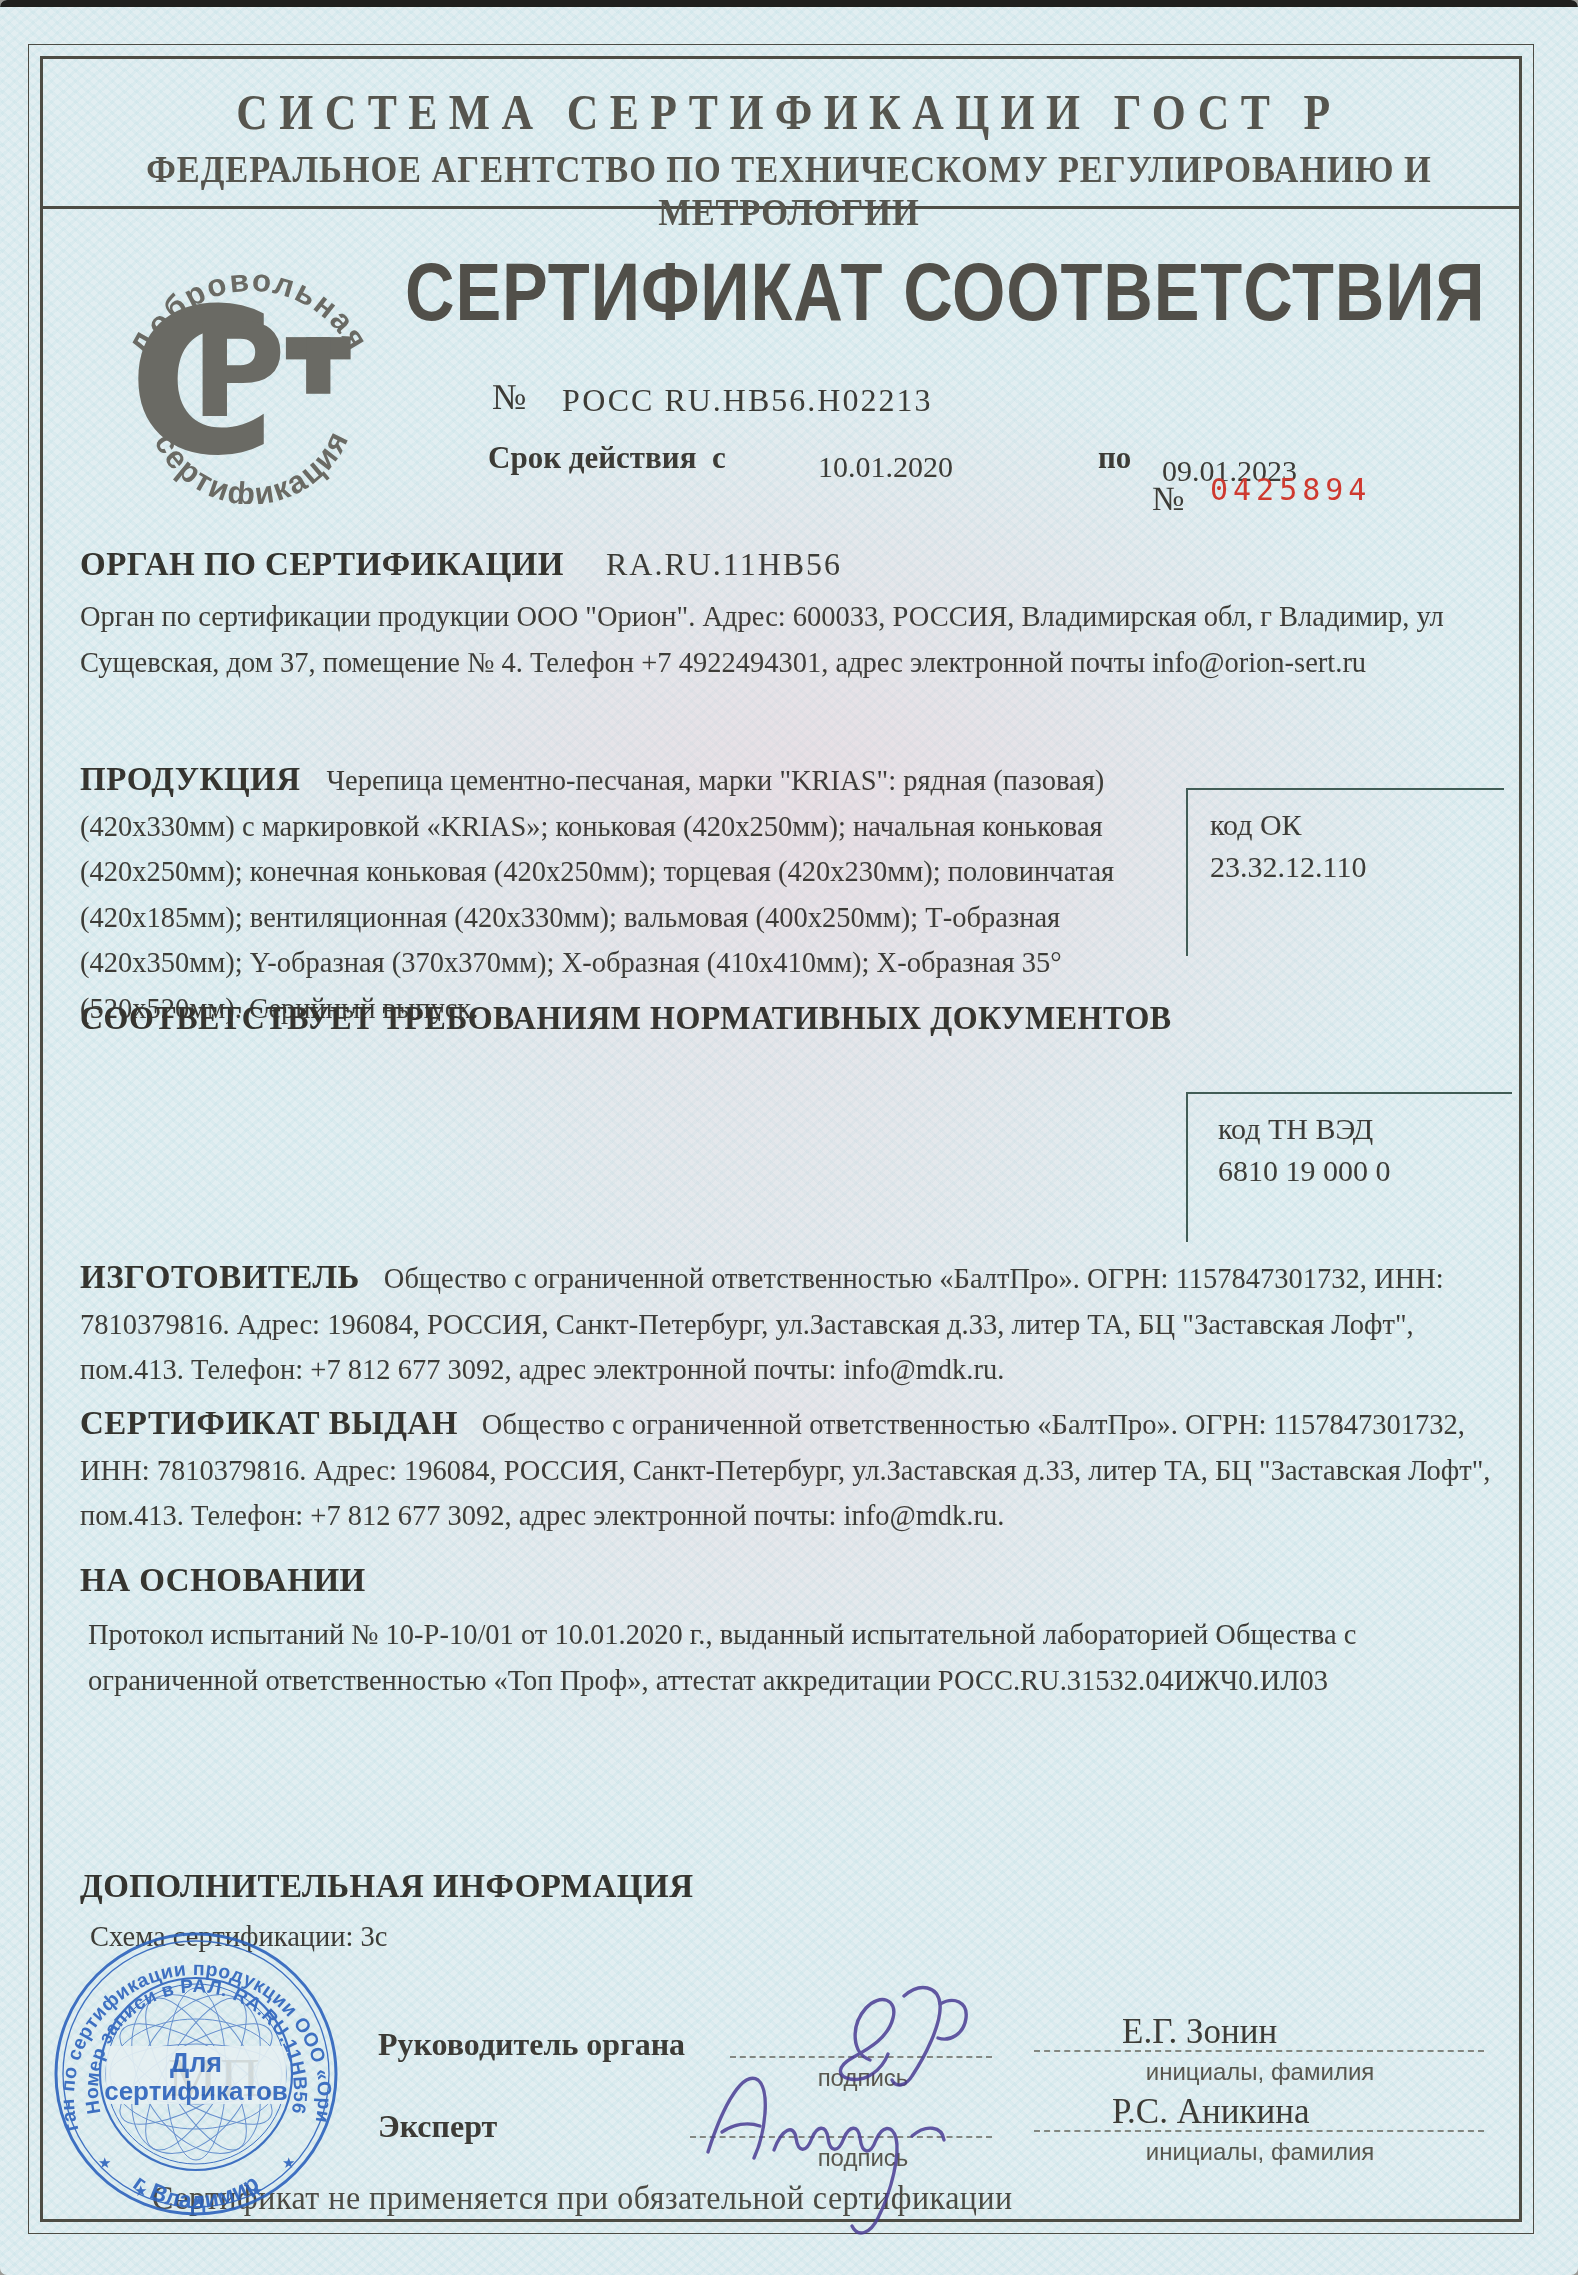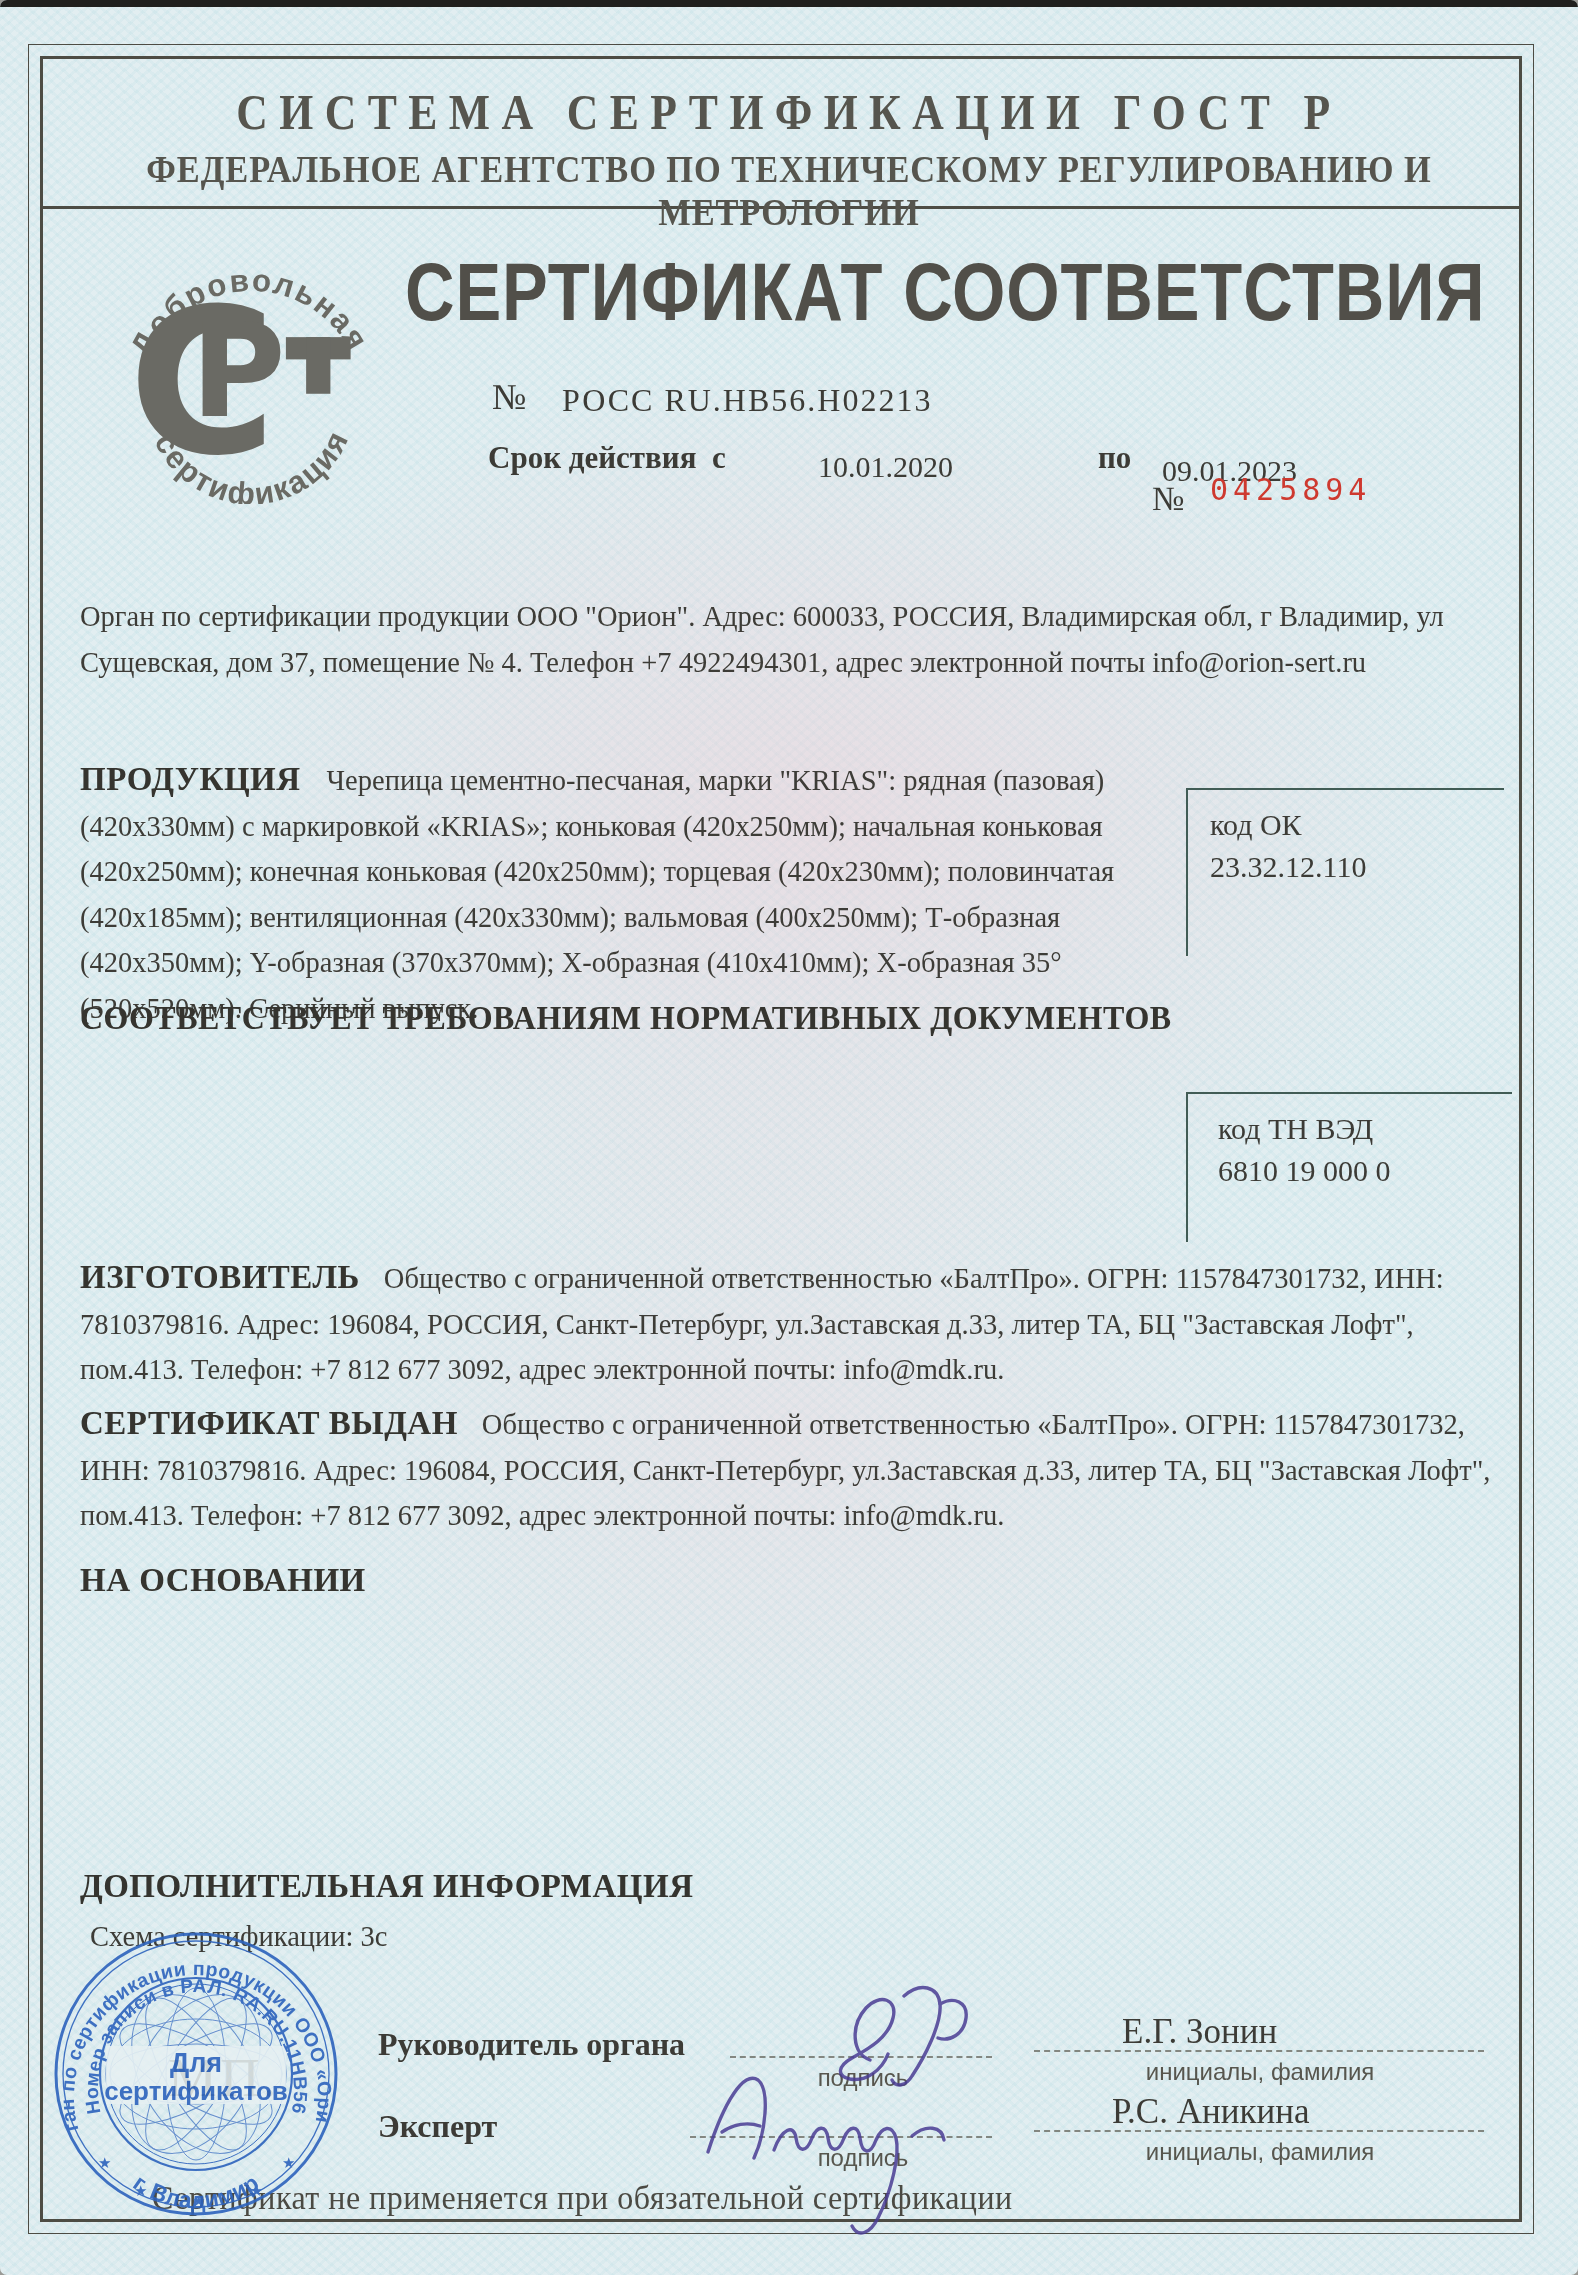--- a/index.html
+++ b/index.html
@@ -93,20 +93,24 @@
   <div class="abs cert-no content" style="left:562px;top:382px;">РОСС RU.НВ56.Н02213</div>
 
   <div class="abs validity-label content" style="left:488px;top:440px;">Срок действия  с</div>
   <div class="abs date content" style="left:818px;top:450px;">10.01.2020</div>
   <div class="abs validity-label content" style="left:1098px;top:440px;">по</div>
   <div class="abs date content" style="left:1162px;top:454px;">09.01.2023</div>
 
   <div class="abs no-label content" style="left:1152px;top:480px;font-size:34px;">№</div>
   <div class="abs serial-no content" style="left:1210px;top:472px;">0425894</div>
 
+  <div class="abs content" style="left:80px;top:546px;white-space:nowrap;">
+    <span class="sec-label">ОРГАН ПО СЕРТИФИКАЦИИ</span>
+    <span class="cert-no" style="margin-left:38px;">RA.RU.11НВ56</span>
+  </div>
   <div class="abs body-text content" style="left:80px;top:594px;width:1408px;">Орган по сертификации продукции ООО "Орион". Адрес: 600033, РОССИЯ, Владимирская обл, г Владимир, ул Сущевская, дом 37, помещение № 4. Телефон +7 4922494301, адрес электронной почты info@orion-sert.ru</div>
 
   <div class="abs content" style="left:80px;top:758px;width:1102px;">
     <span class="sec-label" style="margin-right:26px;">ПРОДУКЦИЯ</span><span class="body-text">Черепица цементно-песчаная, марки "KRIAS": рядная (пазовая) (420х330мм) с маркировкой «KRIAS»; коньковая (420х250мм); начальная коньковая (420х250мм); конечная коньковая (420х250мм); торцевая (420х230мм); половинчатая (420х185мм); вентиляционная (420х330мм); вальмовая (400х250мм); Т-образная (420х350мм); Y-образная (370х370мм); Х-образная (410х410мм); Х-образная 35°(520х520мм). Серийный выпуск.</span>
   </div>
   <div class="abs code-box content" style="left:1186px;top:788px;width:284px;height:152px;">
     <div>код ОК</div>
     <div>23.32.12.110</div>
   </div>
 
@@ -118,20 +122,21 @@
 
   <div class="abs content" style="left:80px;top:1256px;width:1424px;">
     <span class="sec-label" style="margin-right:24px;">ИЗГОТОВИТЕЛЬ</span><span class="body-text">Общество с ограниченной ответственностью «БалтПро». ОГРН: 1157847301732, ИНН: 7810379816. Адрес: 196084, РОССИЯ, Санкт-Петербург, ул.Заставская д.33, литер ТА, БЦ "Заставская  Лофт", пом.413. Телефон: +7 812 677 3092, адрес электронной почты: info@mdk.ru.</span>
   </div>
 
   <div class="abs content" style="left:80px;top:1402px;width:1432px;">
     <span class="sec-label" style="margin-right:24px;">СЕРТИФИКАТ ВЫДАН</span><span class="body-text">Общество с ограниченной ответственностью «БалтПро». ОГРН: 1157847301732, ИНН: 7810379816. Адрес: 196084, РОССИЯ, Санкт-Петербург, ул.Заставская д.33, литер ТА, БЦ "Заставская  Лофт", пом.413. Телефон: +7 812 677 3092, адрес электронной почты: info@mdk.ru.</span>
   </div>
 
   <div class="abs sec-label content" style="left:80px;top:1562px;">НА ОСНОВАНИИ</div>
+  <div class="abs body-text content" style="left:88px;top:1612px;width:1348px;">Протокол испытаний № 10-Р-10/01 от 10.01.2020 г., выданный испытательной лабораторией Общества с ограниченной ответственностью «Топ Проф», аттестат аккредитации РОСС.RU.31532.04ИЖЧ0.ИЛ03</div>
 
   <div class="abs sec-label content" style="left:80px;top:1868px;">ДОПОЛНИТЕЛЬНАЯ ИНФОРМАЦИЯ</div>
   <div class="abs body-text content" style="left:90px;top:1914px;">Схема сертификации: 3с</div>
 
   <div class="abs mp-mark" style="left:168px;top:2046px;">МП.</div>
 
   <svg class="abs stamp" style="left:46px;top:1916px;" width="300" height="300" viewBox="0 0 300 300">
     <defs>
       <path id="stArcOuter" d="M 32,212 A 122,122 0 1 1 268,212" fill="none"></path>
       <path id="stArcInner" d="M 58,208 A 98,98 0 1 1 242,208" fill="none"></path>

